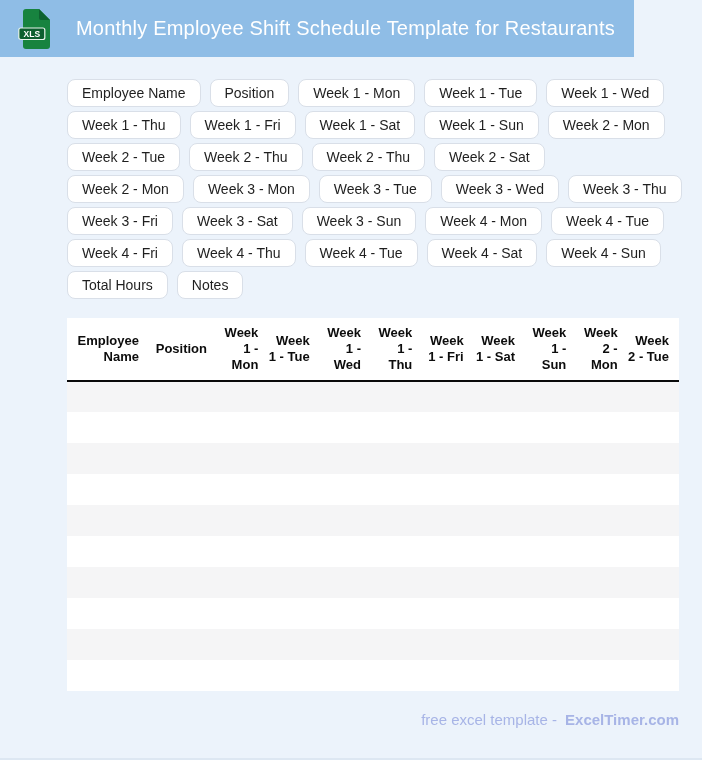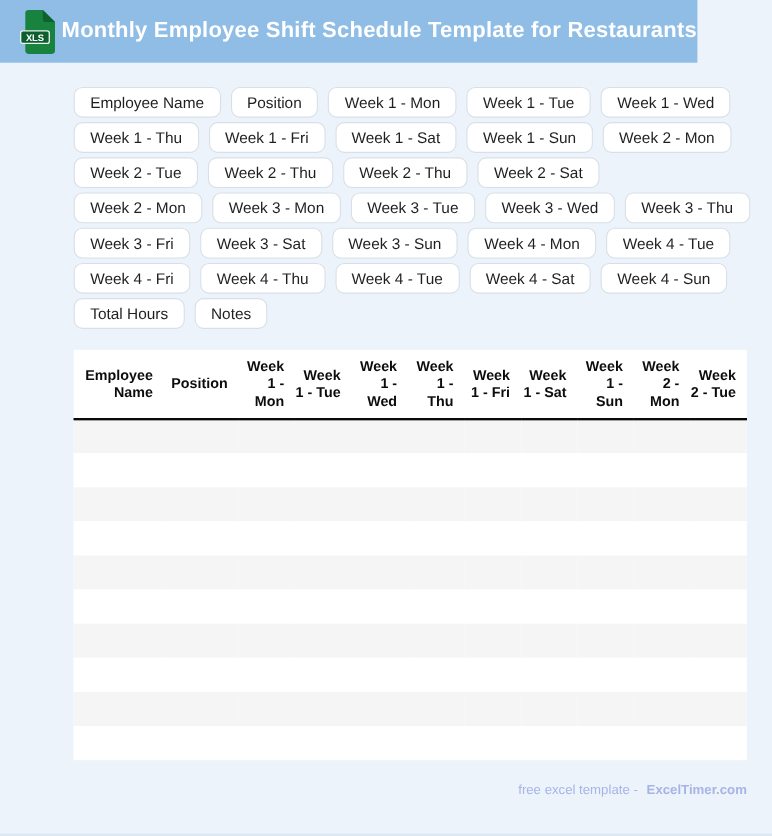--- a/index.html
+++ b/index.html
@@ -14,24 +14,24 @@
   html,body{margin:0;padding:0;}
   body{
     width:702px;height:760px;position:relative;overflow:hidden;
     background:var(--page-bg);
     font-family:"Liberation Sans",sans-serif;
   }
   
   .topbar{
     position:absolute;left:0;top:0;width:634px;height:57px;
     background:var(--bar-bg);
-    display:flex;align-items:center;gap:2px;padding-left:18px;
+    display:flex;align-items:center;gap:22px;padding-left:18px;
   }
   .topbar .title{
-    color:#ffffff;font-size:20px;font-weight:700;letter-spacing:.2px;white-space:nowrap;
+    color:#ffffff;font-size:20px;font-weight:400;letter-spacing:.2px;white-space:nowrap;
   }
   .xls-badge{flex:0 0 auto;display:block;}
   
   .chips{position:absolute;left:67px;top:79px;}
   .chip-row{display:flex;gap:9px;margin-bottom:4px;}
   .chip{
     height:28px;display:flex;align-items:center;padding:0 14px;
     background:#ffffff;border:1px solid var(--chip-border);border-radius:8px;
     font-size:14px;color:#1f1f1f;white-space:nowrap;
   }
@@ -46,21 +46,21 @@
   }
   thead th:first-child{width:82px;}
   thead th:nth-child(2){width:68px;}
   tbody tr{height:31px;}
   tbody tr:nth-child(odd){background:var(--stripe);}
   tbody tr:nth-child(even){background:#ffffff;}
   tbody td{border:0;padding:0;}
   
   .footer{
     position:absolute;top:711px;right:23px;
-    font-size:12px;color:var(--footer-col);white-space:nowrap;
+    font-size:15px;color:var(--footer-col);white-space:nowrap;
   }
   .footer .brand{font-weight:bold;margin-left:8px;}
   .bottom-edge{position:absolute;left:0;bottom:0;width:702px;height:2px;background:#dde7f2;}
 </style>
 </head>
 <body>
 
 <header class="topbar">
   <svg class="xls-badge" width="36" height="44" viewBox="0 0 36 44" aria-hidden="true">
     <path d="M8 2 h13 l11 11 v26 a3 3 0 0 1 -3 3 H8 a3 3 0 0 1 -3 -3 V5 a3 3 0 0 1 3 -3 z" fill="#17833f"></path>

